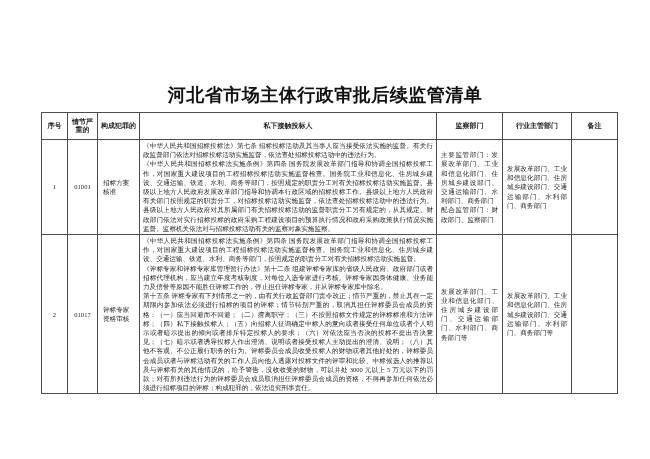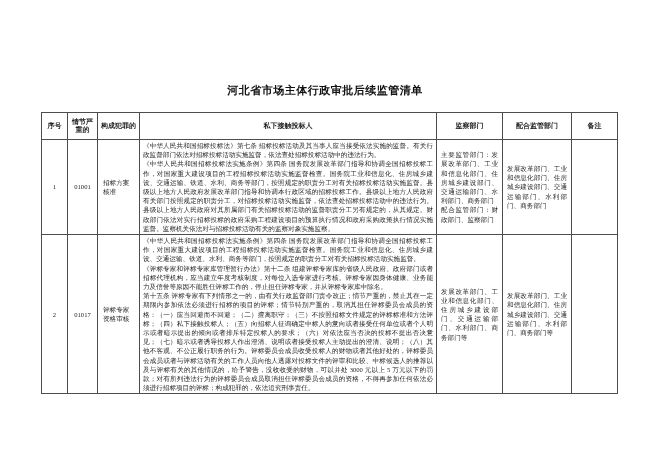--- a/index.html
+++ b/index.html
@@ -4,21 +4,21 @@
 <style>
   html,body{margin:0;padding:0;}
   body{
     width:650px;height:459px;background:#ffffff;position:relative;
     font-family:"Liberation Serif","DejaVu Serif",serif;color:#1a1a1a;
     overflow:hidden;
   }
   .page{position:absolute;inset:0;background:#ffffff;}
   .doc-title{
     position:absolute;top:83px;left:0;width:650px;
-    text-align:center;font-size:11px;font-weight:bold;
+    text-align:center;font-size:18px;font-weight:bold;
     letter-spacing:0.5px;color:#111;
   }
   table.reg-table{
     position:absolute;top:112px;left:41px;width:576px;
     border-collapse:collapse;table-layout:fixed;border-radius:22px;
   }
   .reg-table th,.reg-table td{
     border:1px solid #4d4d4d;
     font-size:6.6px;line-height:9.2px;
     padding:1px 3px;vertical-align:middle;
@@ -53,21 +53,21 @@
         <col style="width:69px">
       <col style="width:46px">
     </colgroup>
     <thead>
       <tr>
         <th>序号</th>
         <th>情节严重的</th>
         <th>构成犯罪的</th>
         <th>私下接触投标人</th>
         <th>监察部门</th>
-        <th>配合监管部门</th>
+        <th>行业主管部门</th>
         <th>备注</th>
       </tr>
     </thead>
     <tbody>
       <tr>
         <td class="c-center">1</td>
         <td class="c-center">01001</td>
         <td class="c-name">招标方案核准</td>
         <td class="c-legal">
           <p>《中华人民共和国招标投标法》第七条 招标投标活动及其当事人应当接受依法实施的监督。有关行政监督部门依法对招标投标活动实施监督，依法查处招标投标活动中的违法行为。</p>

